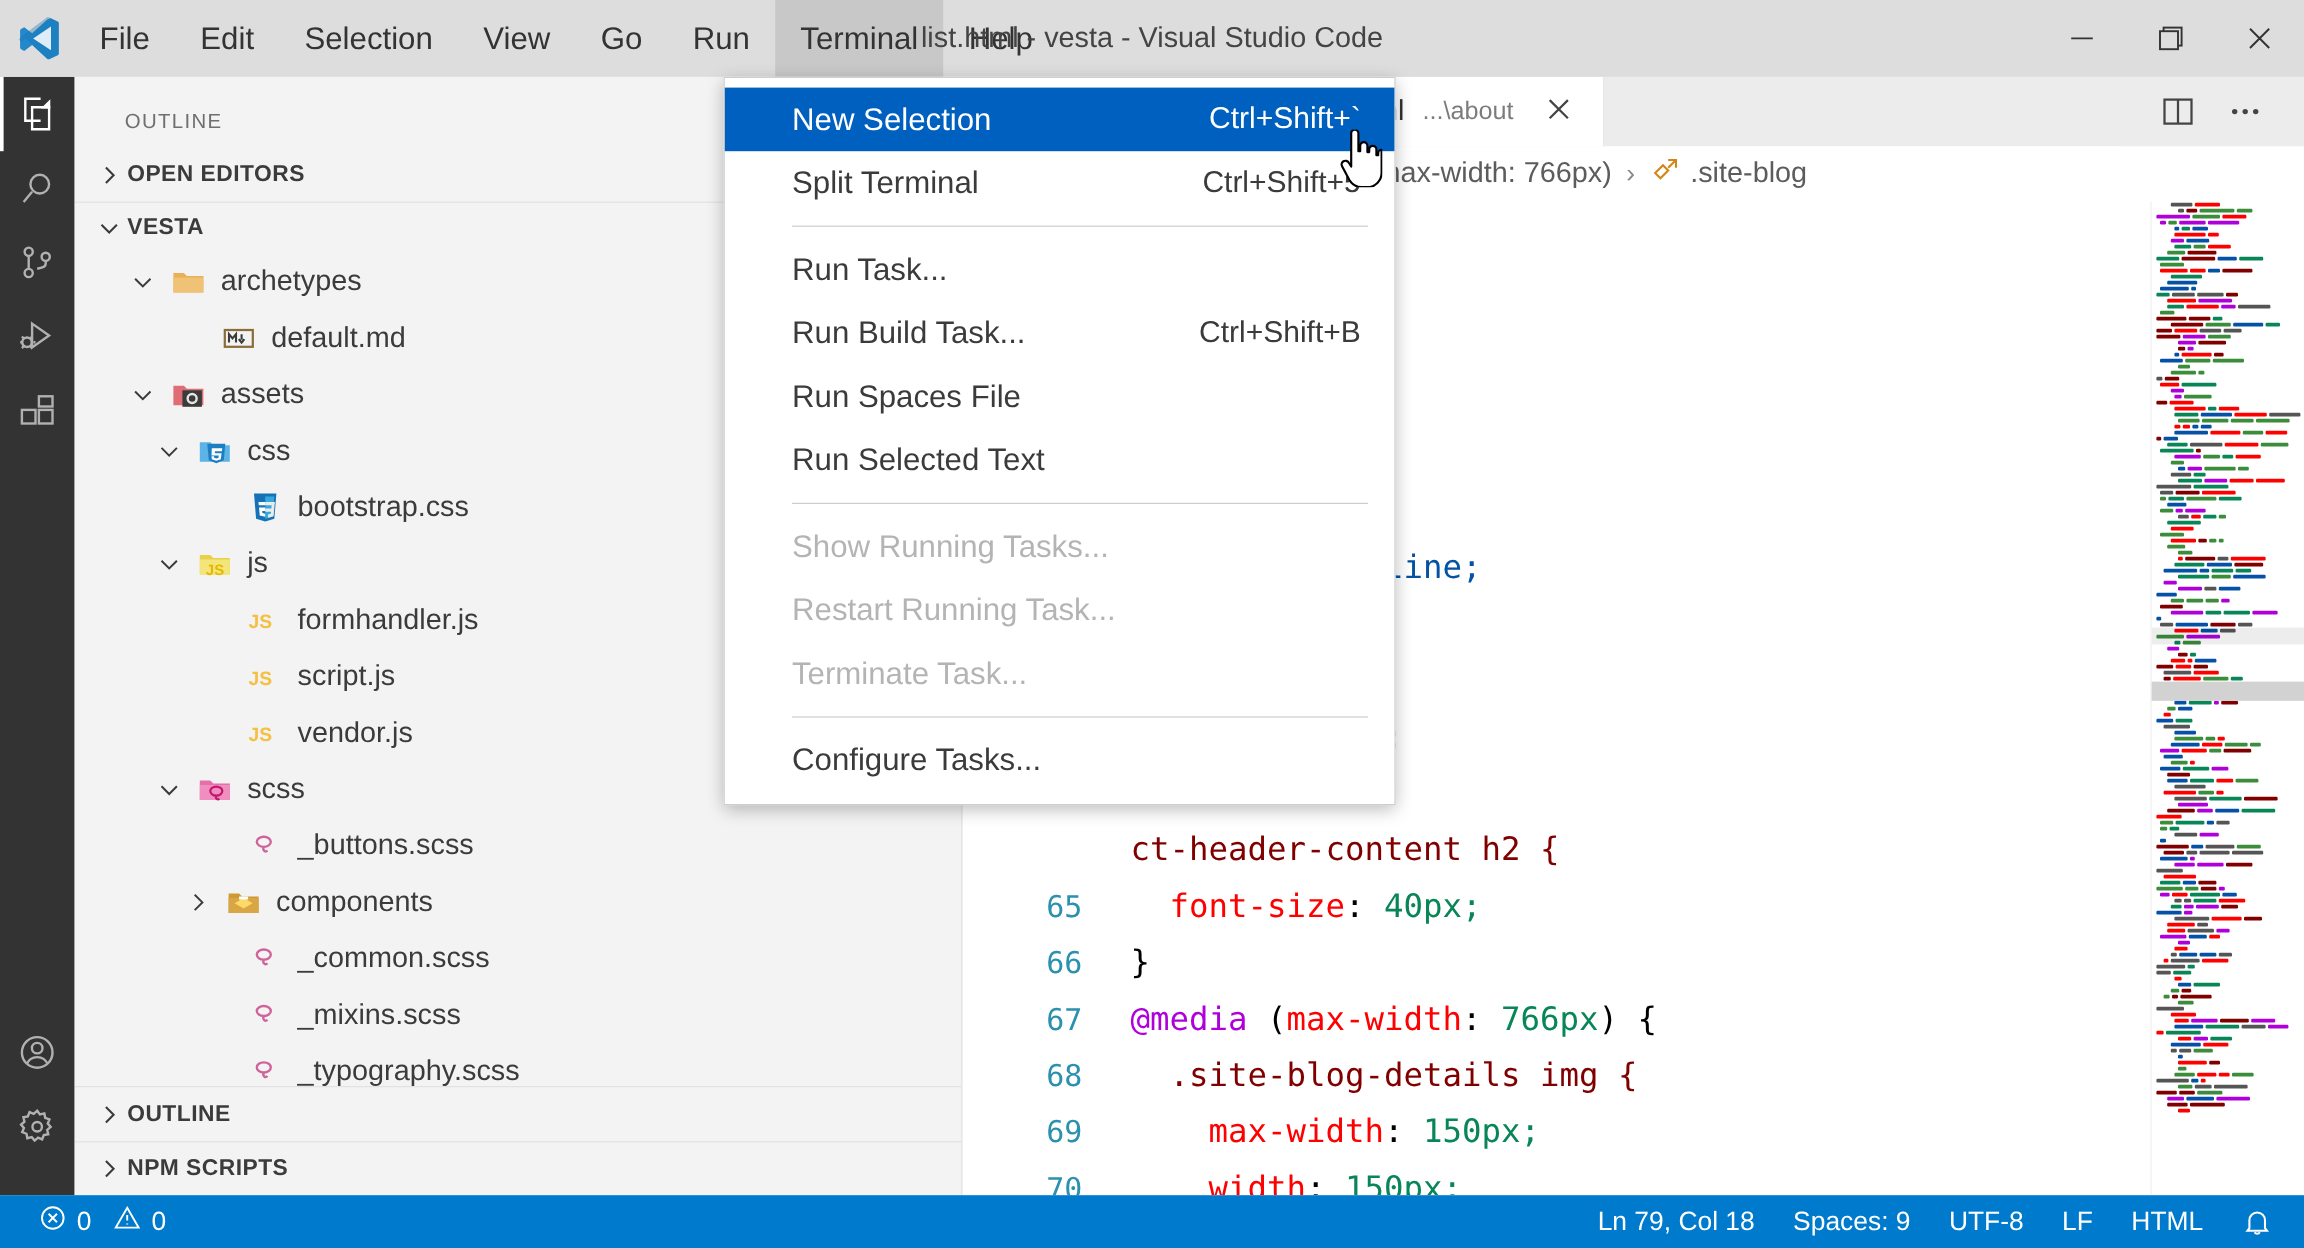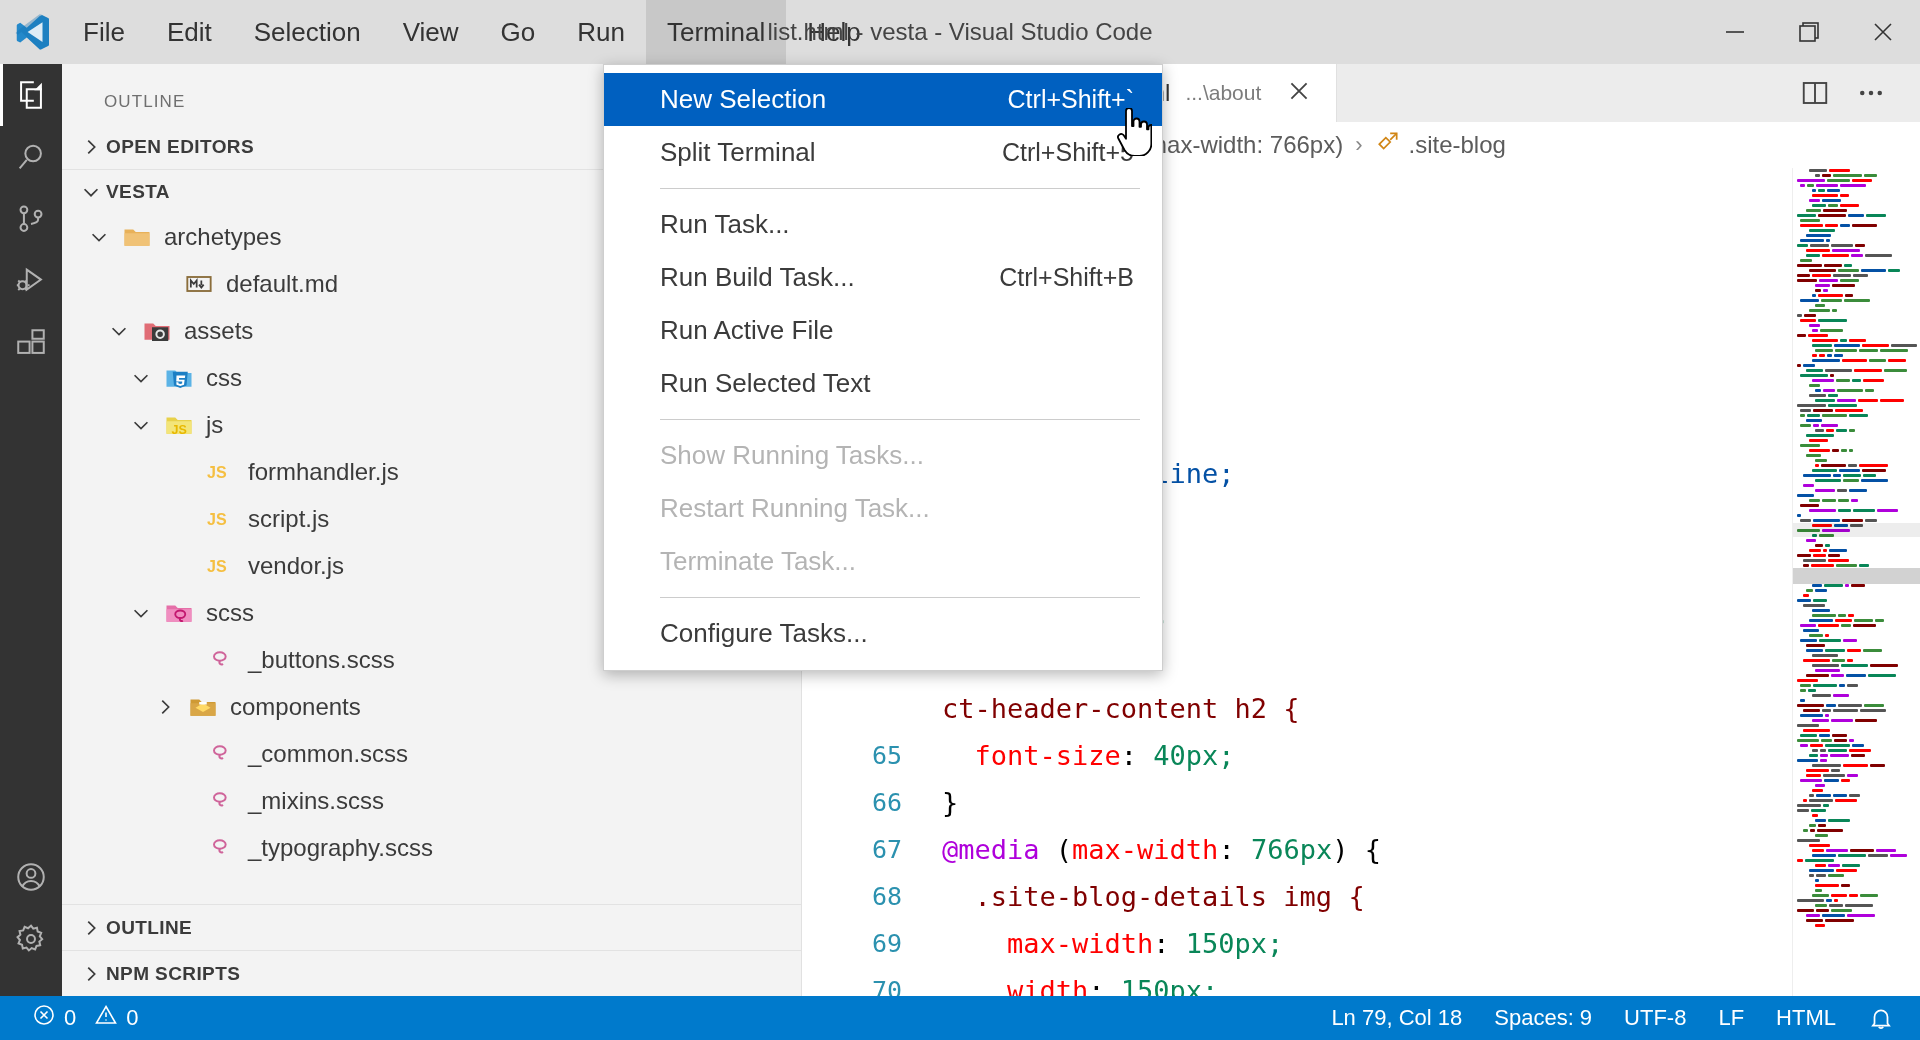--- a/index.html
+++ b/index.html
@@ -321,21 +321,21 @@
         <span class="chev">
           <svg width="22" height="22" viewBox="0 0 24 24" fill="none" stroke="#3b3b3b" stroke-width="1.9">
               <path d="M5 9l7 7 7-7"></path>
             </svg>
         </span>
         <span>VESTA</span>
       </div>
 
       <div class="tree">
 
-        <div class="row" style="padding-left:20px">
+        <div class="row" style="padding-left:40px">
           <span class="twisty">
               <svg width="22" height="22" viewBox="0 0 24 24" fill="none" stroke="#3b3b3b" stroke-width="1.8">
                 <path d="M5 9l7 7 7-7"></path>
               </svg>
             </span>
           <span class="ficon">
             <svg width="30" height="30" viewBox="0 0 24 24">
                 <path d="M2 6h7l2 2h11v11H2z" fill="#e8b159"></path>
                 <path d="M2 9h20v10H2z" fill="#f0c276"></path>
               </svg>
@@ -378,20 +378,31 @@
           <span class="ficon">
             <svg width="30" height="30" viewBox="0 0 24 24">
                 <path d="M2 6h7l2 2h11v11H2z" fill="#5bb3e6"></path>
                 <path d="M7 7h12l-1 11-5 2-5-2z" fill="#1c7fc4"></path>
                 <path d="M10 10h7l-.3 2H12l.1 1.4h4.4l-.5 4-3 1-3-1-.2-2h1.7l.1 1 1.4.4 1.5-.4.1-1.6h-4.8z" fill="#fff"></path>
               </svg>
           </span>
           <span class="rlabel">css</span>
         </div>
 
+        <div class="row" style="padding-left:138px">
+          <span class="ficon">
+            <svg width="28" height="28" viewBox="0 0 24 24">
+                <path d="M4 2h16l-1.5 18L12 22l-6.5-2z" fill="#1572b6"></path>
+                <path d="M12 4v16.2l5.2-1.6L18.5 4z" fill="#33a9dc"></path>
+                <path d="M12 8H7.2l.2 2.4H12V8zm0 4H7.6l.5 5.6 3.9 1v-2.2l-2-.6-.1-1.4H12V12z" fill="#fff"></path>
+                <path d="M12 8v2.4h4.6l-.2 2.2H12v2.4h4.2l-.2 1.4-2 .6v2.2l4-1.1.6-6.7.1-1.2.3-2.2z" fill="#ebebeb"></path>
+              </svg>
+          </span>
+          <span class="rlabel">bootstrap.css</span>
+        </div>
 
         <div class="row" style="padding-left:62px">
           <span class="twisty">
               <svg width="22" height="22" viewBox="0 0 24 24" fill="none" stroke="#3b3b3b" stroke-width="1.8">
                 <path d="M5 9l7 7 7-7"></path>
               </svg>
             </span>
           <span class="ficon">
             <svg width="30" height="30" viewBox="0 0 24 24">
                 <path d="M2 6h7l2 2h11v11H2z" fill="#e8d14a"></path>
@@ -1362,21 +1373,21 @@
       </div>
       <div class="menu-sep"></div>
       <div class="menu-item">
         <span class="mi-label">Run Task...</span>
       </div>
       <div class="menu-item">
         <span class="mi-label">Run Build Task...</span>
         <span class="mi-key">Ctrl+Shift+B</span>
       </div>
       <div class="menu-item">
-        <span class="mi-label">Run Active File</span>
+        <span class="mi-label">Run Spaces File</span>
       </div>
       <div class="menu-item">
         <span class="mi-label">Run Selected Text</span>
       </div>
       <div class="menu-sep"></div>
       <div class="menu-item disabled">
         <span class="mi-label">Show Running Tasks...</span>
       </div>
       <div class="menu-item disabled">
         <span class="mi-label">Restart Running Task...</span>

